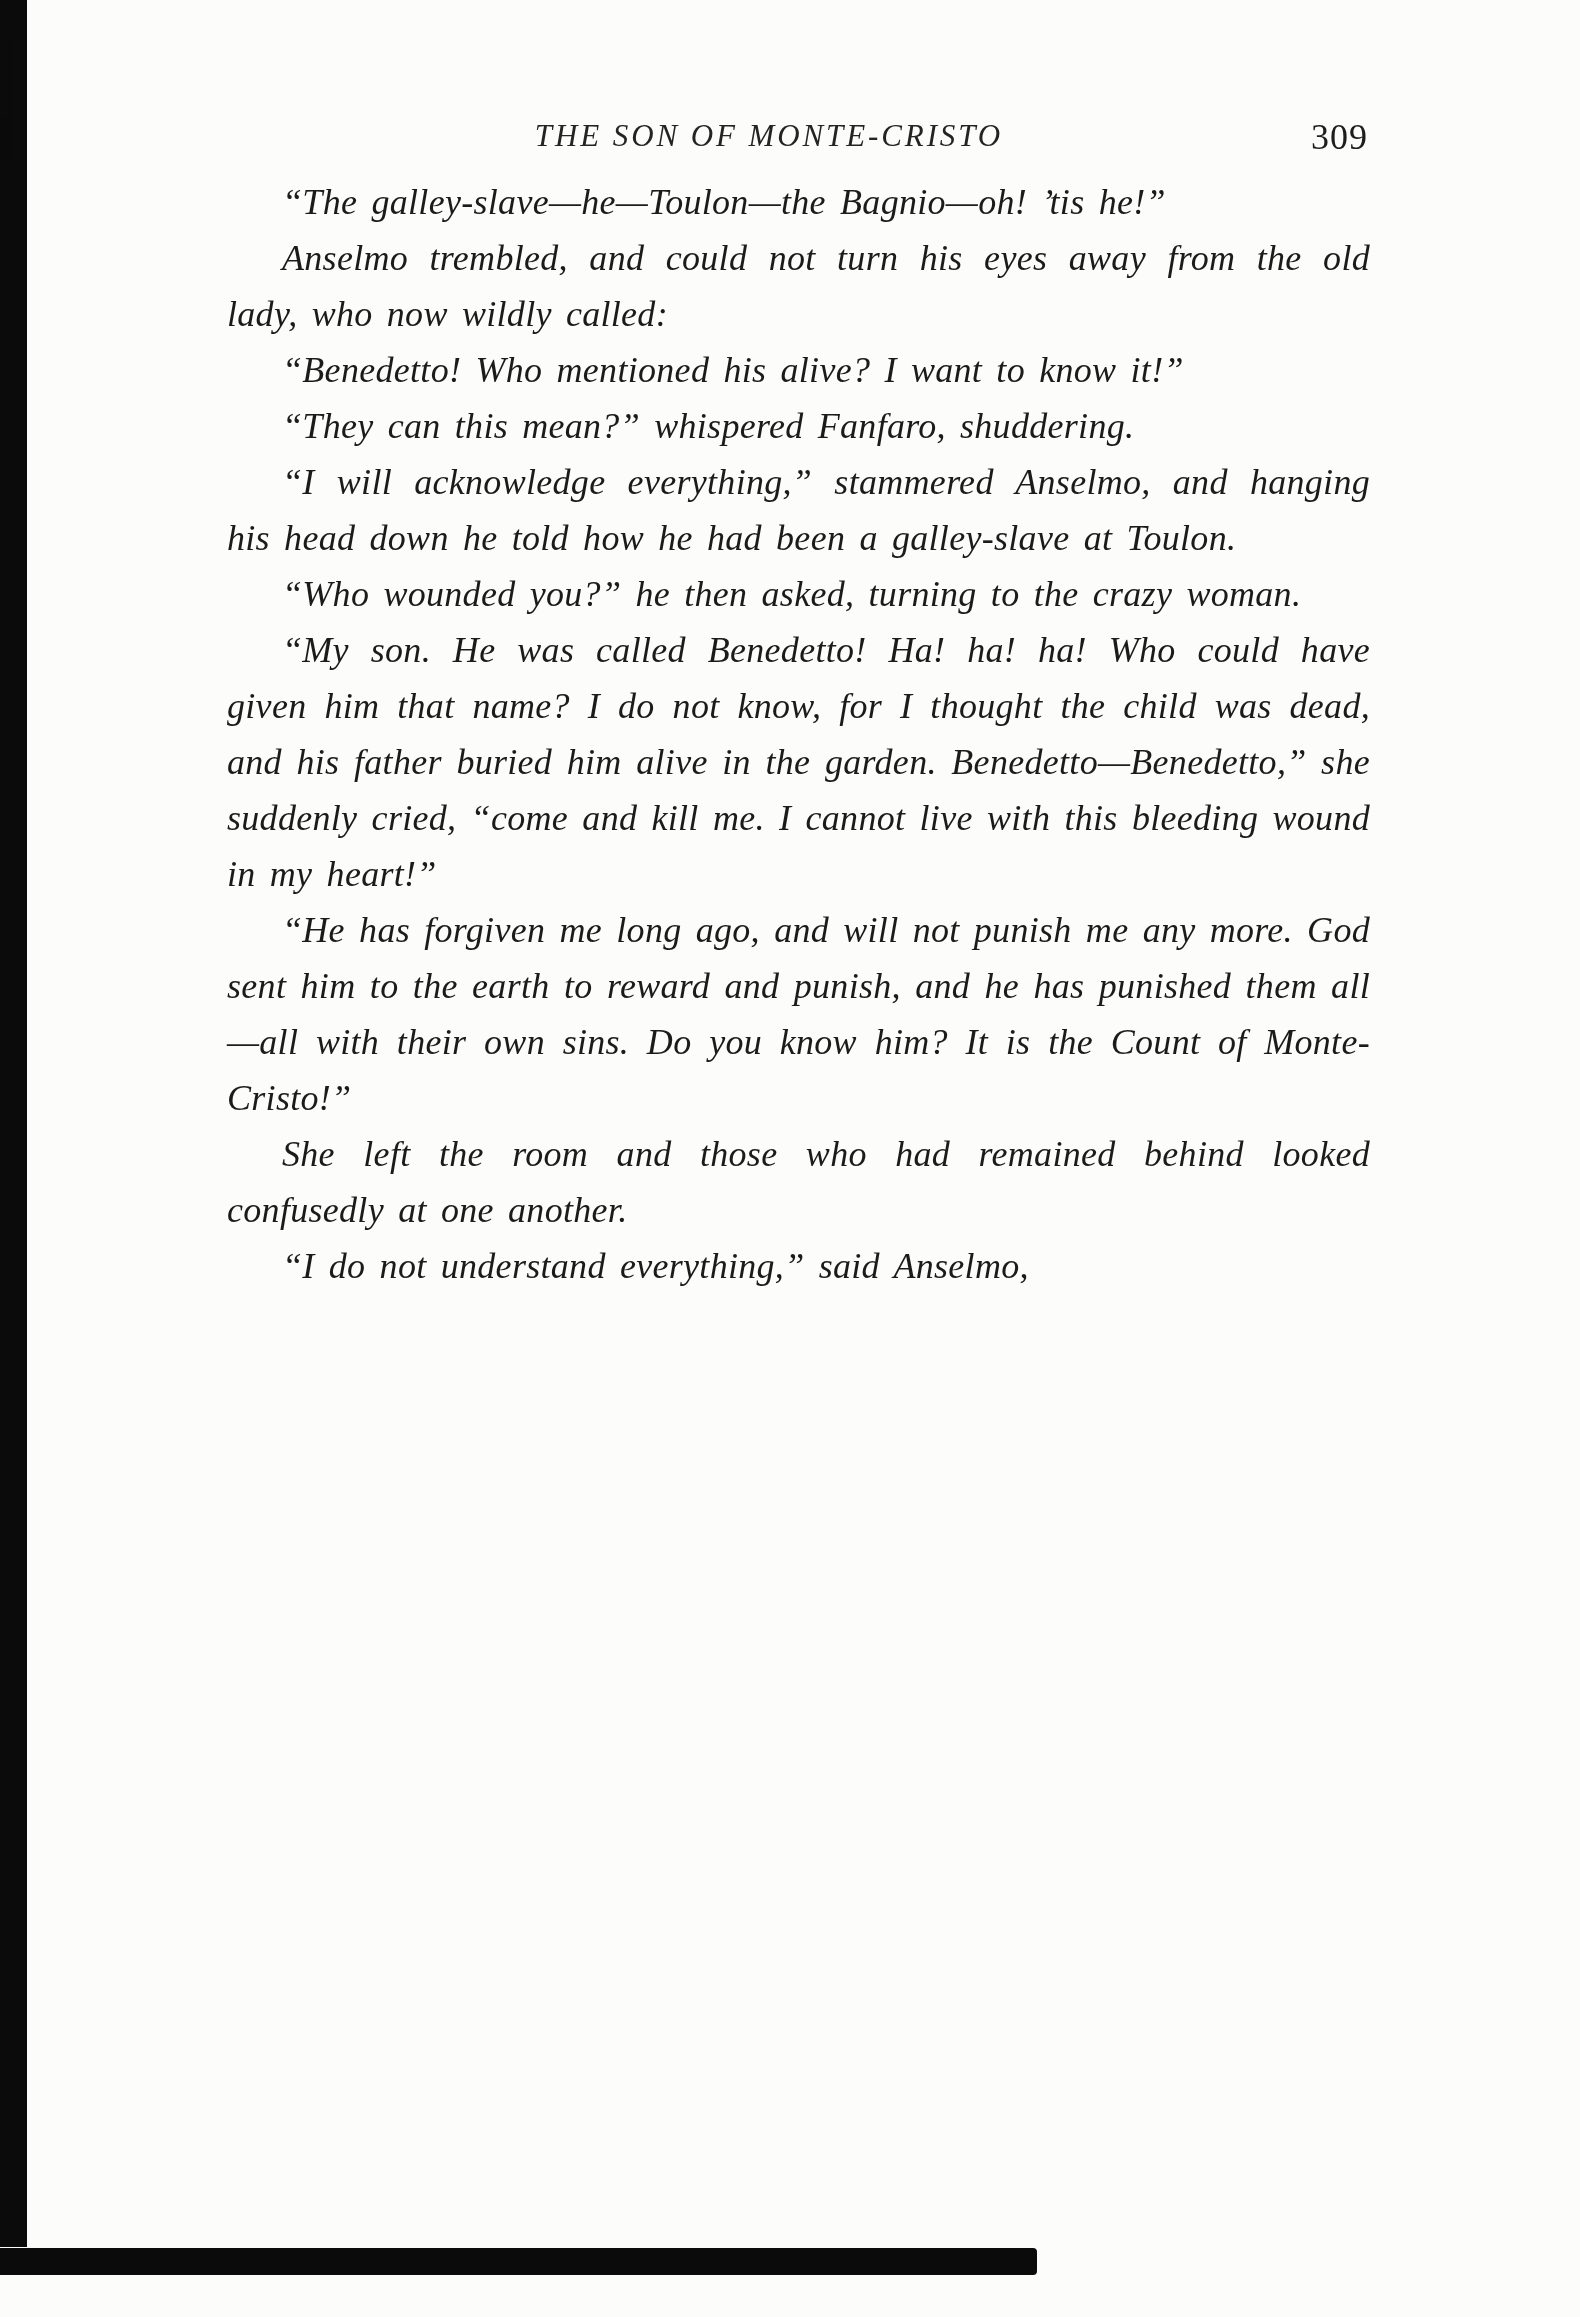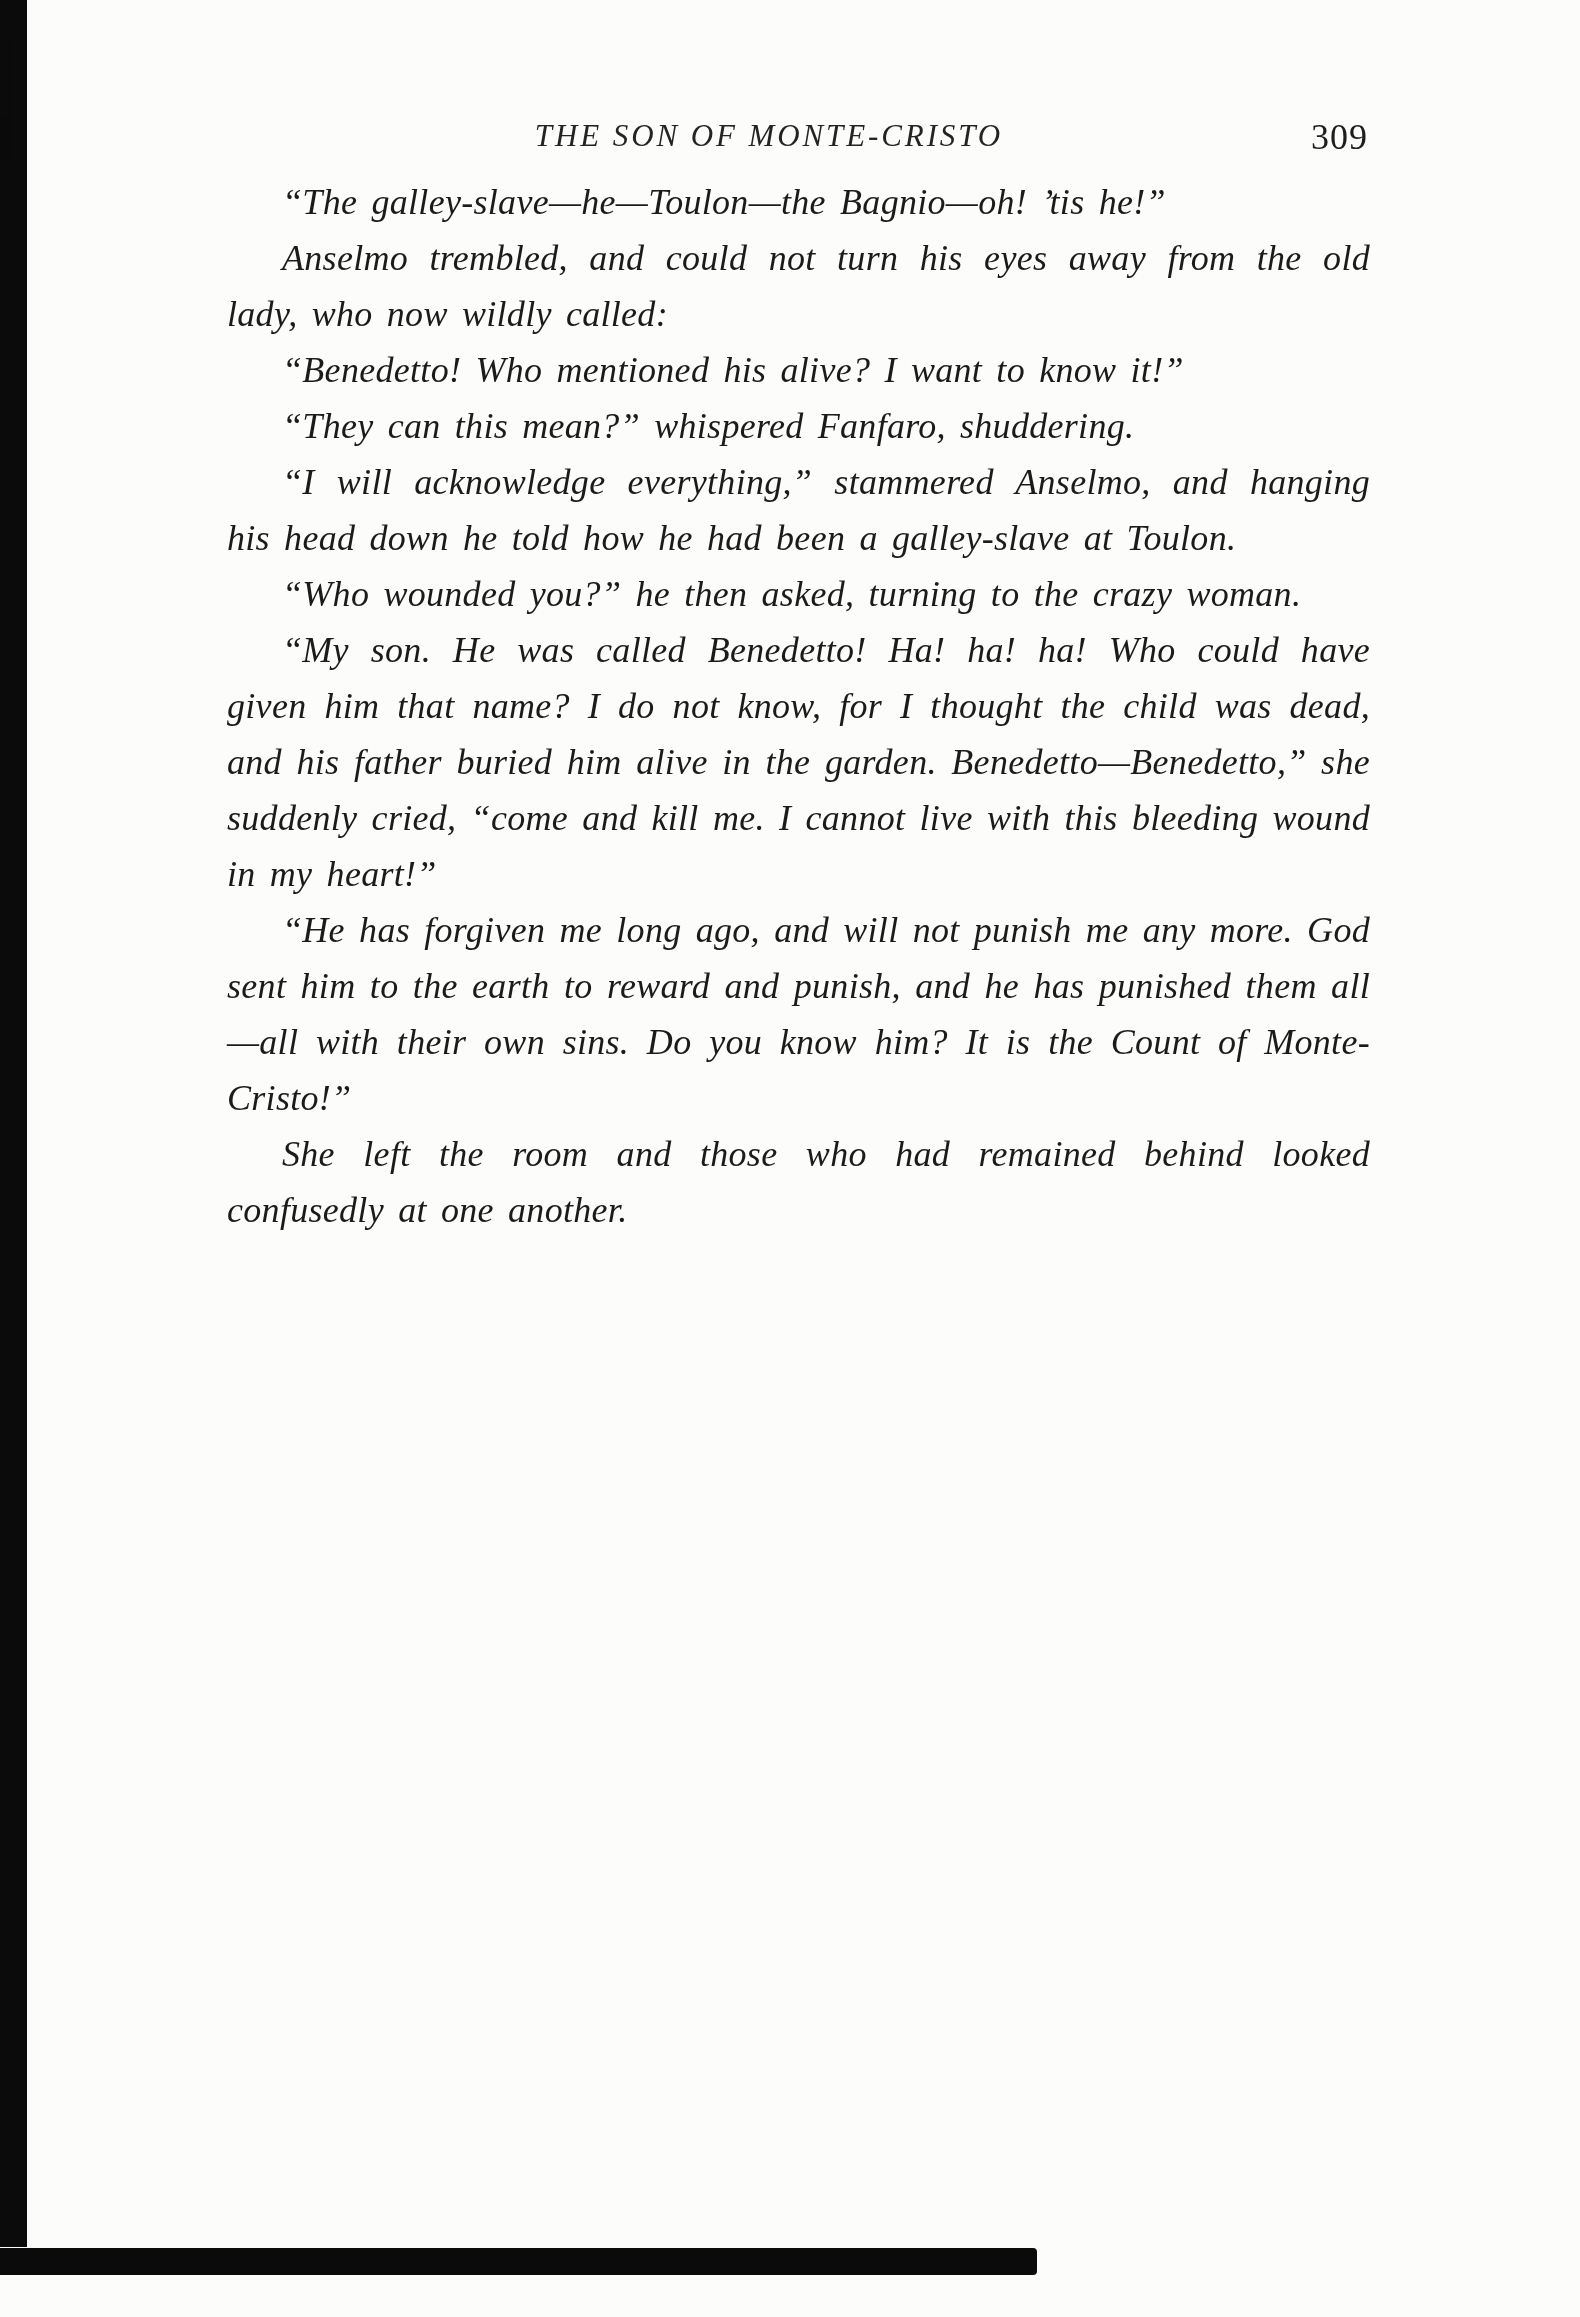--- a/index.html
+++ b/index.html
@@ -108,16 +108,17 @@
   <div class="text-block">
       <p class="para">“The galley-slave—he—Toulon—the Bagnio—oh! ’tis he!”</p>
       <p class="para">Anselmo trembled, and could not turn his eyes away from the old lady, who now wildly called:</p>
       <p class="para">“Benedetto! Who mentioned his alive? I want to know it!”</p>
       <p class="para">“They can this mean?” whispered Fanfaro, shuddering.</p>
       <p class="para">“I will acknowledge everything,” stammered Anselmo, and hanging his head down he told how he had been a galley-slave at Toulon.</p>
       <p class="para">“Who wounded you?” he then asked, turning to the crazy woman.</p>
       <p class="para">“My son. He was called Benedetto! Ha! ha! ha! Who could have given him that name? I do not know, for I thought the child was dead, and his father buried him alive in the garden. Benedetto—Benedetto,” she suddenly cried, “come and kill me. I cannot live with this bleeding wound in my heart!”</p>
       <p class="para">“He has forgiven me long ago, and will not punish me any more. God sent him to the earth to reward and punish, and he has punished them all—all with their own sins. Do you know him? It is the Count of Monte-Cristo!”</p>
       <p class="para">She left the room and those who had remained behind looked confusedly at one another.</p>
+      <p class="para">“I do not understand everything,” said Anselmo,</p>
     </div>
 
 </div>
 
 
 </body></html>

